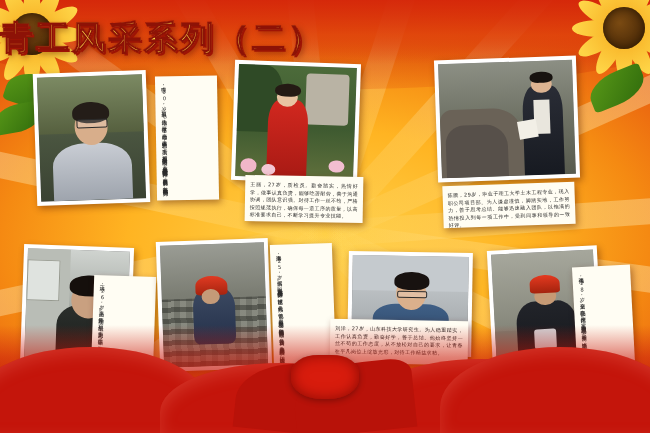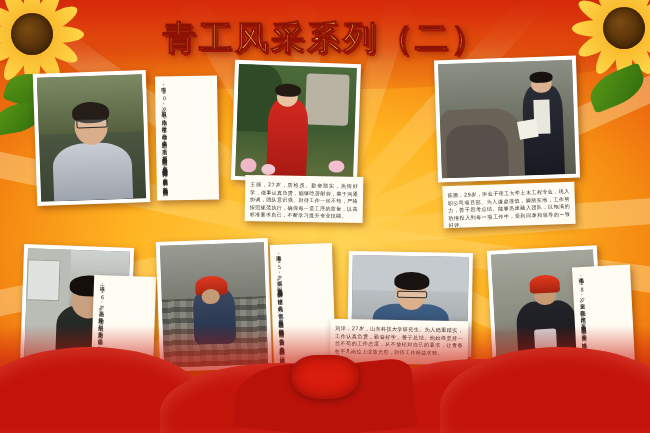--- a/index.html
+++ b/index.html
@@ -40,21 +40,21 @@
     position:absolute;left:0;top:0;width:650px;height:64px;
     background:linear-gradient(180deg, rgba(214,40,10,.92) 0%, rgba(226,70,12,.75) 55%, rgba(233,110,18,0) 100%);
   }
   .sweep-curve{
     position:absolute;left:-40px;top:-20px;width:740px;height:110px;
     border-radius:0 0 70% 60%;
     background:linear-gradient(180deg,rgba(196,26,8,.85),rgba(228,86,12,.25));
   }
   
   .title{
-    position:absolute;left:0;right:0;top:16px;text-align:center;
+    position:absolute;left:0;right:0;top:16px;text-align:left;
     font-family:"DejaVu Sans","Liberation Sans",sans-serif;
     font-size:33px;font-weight:bold;letter-spacing:3px;
     color:#ffe94d;
     -webkit-text-stroke:1px #8d1206;
     text-shadow:
       0 0 2px #b51a07,
       2px 2px 0 #9d1406,
       3px 3px 6px rgba(60,6,0,.6);
   }
   

